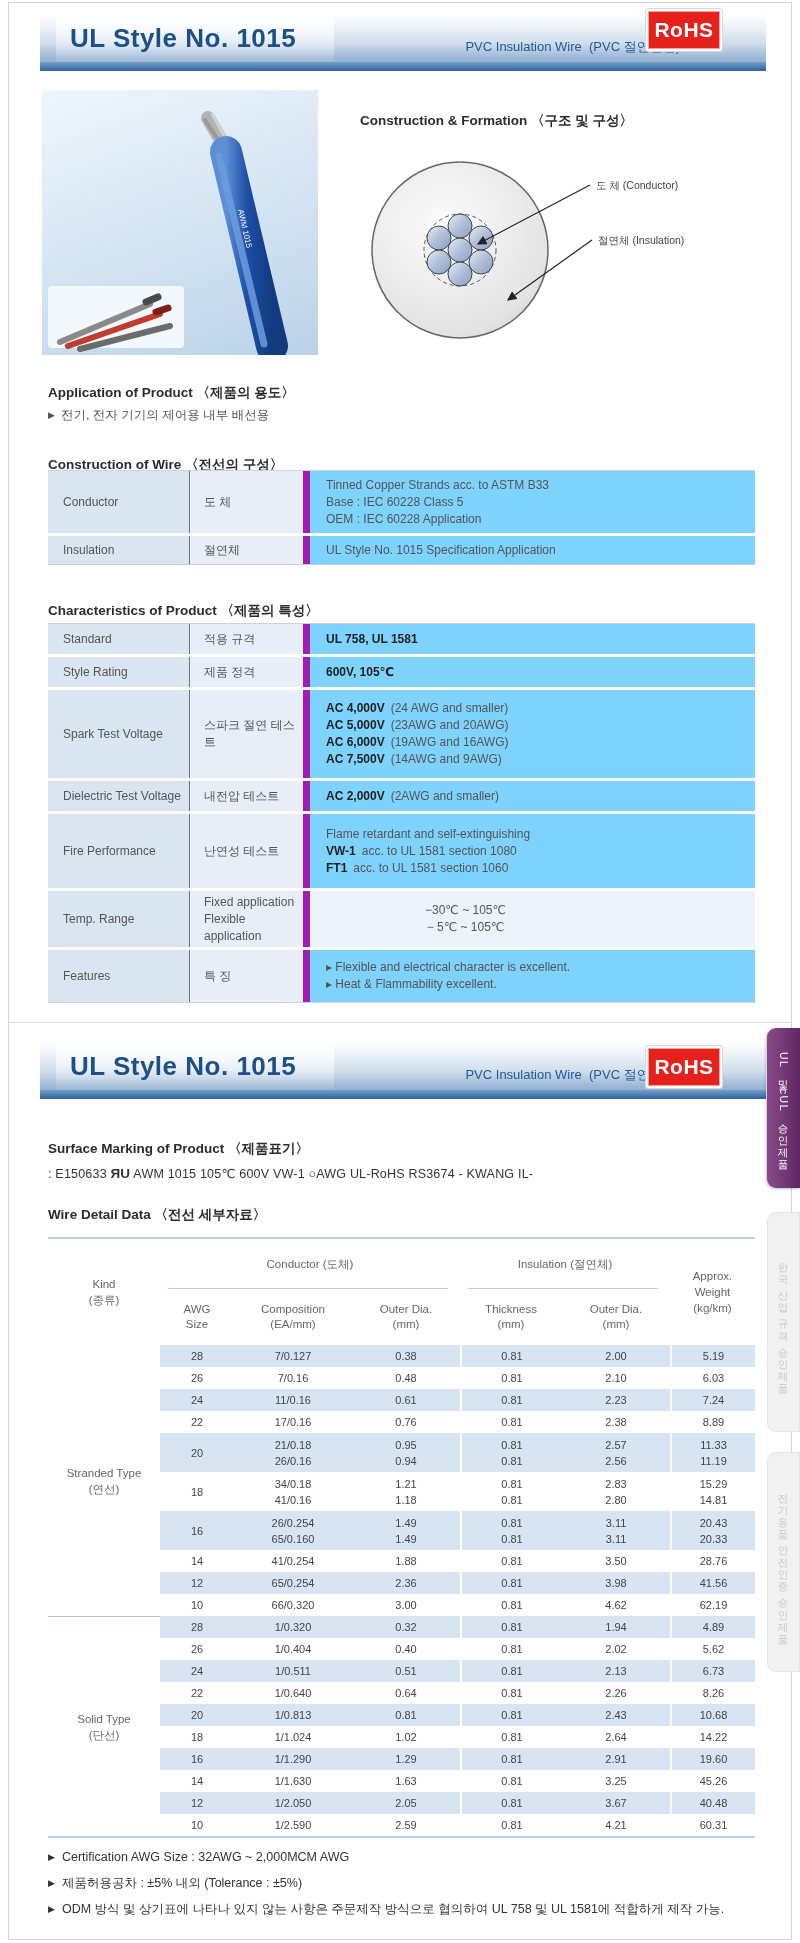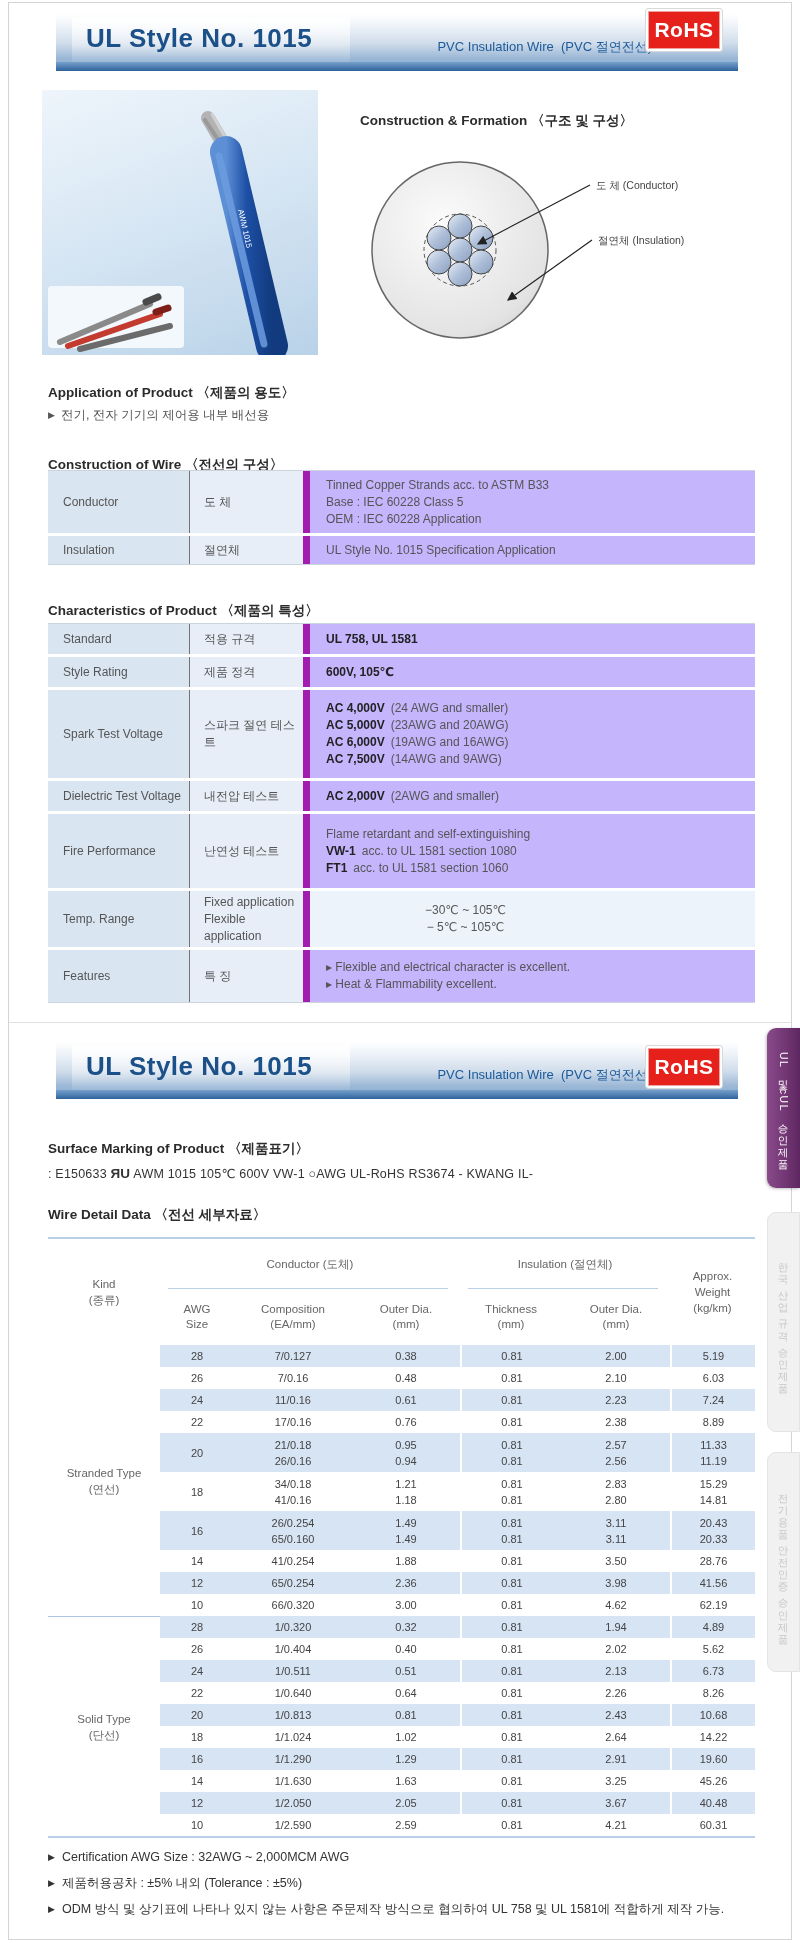--- a/index.html
+++ b/index.html
@@ -1,21 +1,21 @@
 <!DOCTYPE html>
 <html><head>
 <meta charset="utf-8">
 <style>
   html,body{margin:0;padding:0;background:#fff;}
   body{width:800px;height:1943px;position:relative;font-family:"Liberation Sans","DejaVu Sans",sans-serif;overflow:hidden;}
   .frame{position:absolute;left:8px;right:8px;top:2px;bottom:3px;border:1px solid #d4d4d4;}
   .page-divider{position:absolute;left:9px;right:9px;top:1022px;height:1px;background:#e0e0e0;}
 
   
-  .sec-header{position:absolute;left:56px;width:682px;height:57px;}
+  .sec-header{position:absolute;left:40px;width:682px;height:57px;padding-left:44px;}
   .sec-header .bar{position:absolute;inset:0;background:linear-gradient(180deg,#ffffff 0%,#edf2f8 22%,#cfdcea 52%,#9ab7d6 78%,#88abd0 100%);}
   .sec-header .strip{position:absolute;left:0;right:0;bottom:0;height:9px;background:linear-gradient(180deg,#76a0ca,#2f639e);}
   .sec-header .title-glow{position:absolute;left:16px;top:3px;width:278px;height:46px;background:linear-gradient(180deg,rgba(255,255,255,.9),rgba(255,255,255,.05));border-radius:3px;}
   .sec-header .title{position:absolute;left:30px;top:9px;font-size:26px;font-weight:bold;color:#1b5088;letter-spacing:.5px;}
   .sec-header .subtitle{position:absolute;right:86px;top:24px;font-size:13px;color:#1c5a99;white-space:nowrap;}
   .sec-header .subtitle .kr{font-weight:normal;}
   .rohs{position:absolute;left:646px;width:72px;height:38px;background:#e6211b;color:#fff;font-weight:bold;font-size:21px;display:flex;align-items:center;justify-content:center;border:2px solid #ffffff;box-shadow:0 0 0 1px #d8d8d8, inset 0 0 0 1px #f0a29e;border-radius:3px;letter-spacing:.5px;}
 
   
   .photo{position:absolute;left:42px;top:90px;width:276px;height:265px;background:linear-gradient(160deg,#eef5fb 0%,#d8e7f4 45%,#b9d2e8 100%);}
@@ -27,21 +27,21 @@
   
   .h-sec{position:absolute;left:48px;font-size:13.5px;font-weight:bold;color:#2b2b2b;}
   .bullet-line{position:absolute;left:48px;font-size:12.5px;color:#555;display:flex;align-items:baseline;}
   .bullet-line .blt{font-size:9px;color:#555;margin-right:6px;position:relative;top:-1px;}
 
   
   .spec-table{position:absolute;left:48px;width:707px;}
   .sp-row{display:flex;margin-bottom:3px;}
   .sp-c1{width:142px;background:#dae5f2;display:flex;align-items:center;padding-left:15px;box-sizing:border-box;font-size:12px;color:#555;border-right:1px solid #737373;}
   .sp-c2{width:120px;background:#e7eef8;display:flex;flex-direction:column;justify-content:center;padding-left:14px;box-sizing:border-box;font-size:12px;color:#555;border-right:7px solid #a21caf;line-height:17px;}
-  .sp-c3{flex:1;background:#c4b5fd;display:flex;flex-direction:column;justify-content:center;padding-left:16px;box-sizing:border-box;font-size:12px;color:#555;line-height:17px;}
+  .sp-c3{flex:1;background:#7dd3fc;display:flex;flex-direction:column;justify-content:center;padding-left:16px;box-sizing:border-box;font-size:12px;color:#555;line-height:17px;}
   .sp-c3.tint{background:#edf3fa;}
   .sp-line .vb{font-weight:bold;color:#222;}
   .sp-line .vr{color:#555;margin-left:6px;}
   .sp-line.center{text-align:center;padding-right:150px;}
   .spec-table .sp-row:first-child{border-top:1px solid #ccd3dc;}
   .spec-table .sp-row:last-child{border-bottom:1px solid #ccd3dc;margin-bottom:0;}
 
   
   .marking{position:absolute;left:48px;top:1166px;font-size:12.5px;color:#333;letter-spacing:.2px;}
   .marking .ulmark{font-weight:bold;font-size:13.5px;}

